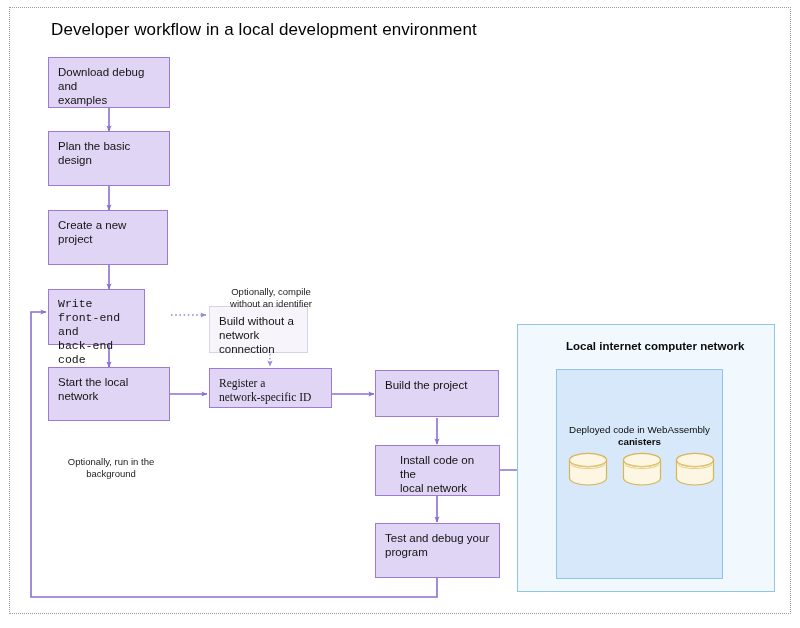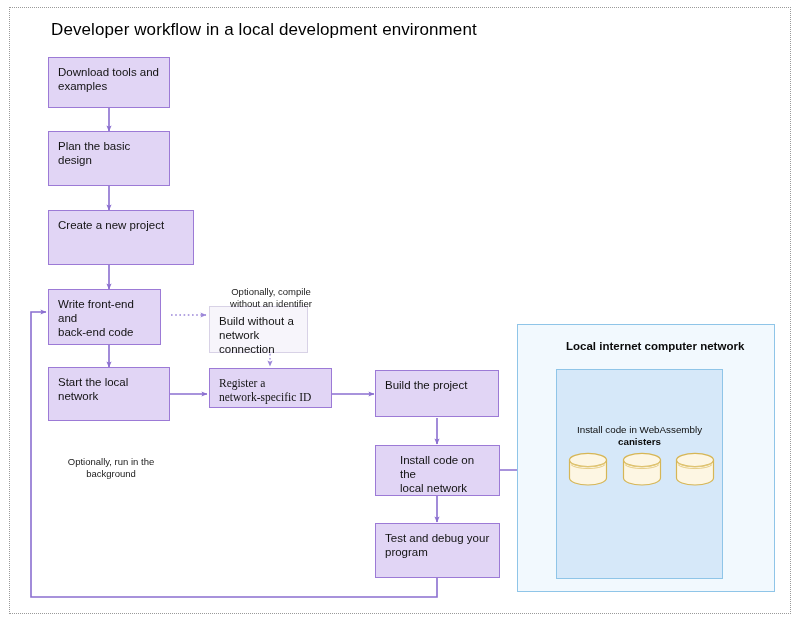--- a/index.html
+++ b/index.html
@@ -163,28 +163,28 @@
     </g>
 
     <g stroke="#9b86d8" stroke-width="1.3" stroke-dasharray="1.6 2.6" fill="none">
 
       <path d="M171,315 L206,315" marker-end="url(#ah-light)"></path>
 
       <path d="M270,337 L270,366" marker-end="url(#ah-light)"></path>
     </g>
   </svg>
 
-  <div class="node" style="left:48px;  top:57px;  width:122px; height:51px;">Download tools and
+  <div class="node" style="left:48px;  top:57px;  width:122px; height:51px;">Download debug and
 examples</div>
 
   <div class="node" style="left:48px;  top:131px; width:122px; height:55px;">Plan the basic design</div>
 
-  <div class="node" style="left:48px;  top:210px; width:146px; height:55px;">Create a new project</div>
-
-  <div class="node" style="left:48px;  top:289px; width:113px; height:56px;">Write front-end and
+  <div class="node" style="left:48px;  top:210px; width:120px; height:55px;">Create a new project</div>
+
+  <div class="node" style="left:48px;  top:289px; width:97px; height:56px;font-family:Liberation Mono, monospace;">Write front-end and
 back-end code</div>
 
   <div class="node ghost" style="left:209px; top:290px; width:99px; height:47px;margin-top:16px;">Build without a
 network connection</div>
 
   <div class="node" style="left:48px;  top:367px; width:122px; height:54px;">Start the local
 network</div>
 
   <div class="node" style="left:209px; top:368px; width:123px; height:40px;font-family:Liberation Serif, serif;">Register a
 network-specific ID</div>
@@ -203,21 +203,21 @@
   <div class="annot" style="left:46px;  top:428px; width:130px;">Optionally, run in the
 background</div>
 
   <div id="network-panel"></div>
 
   <div id="network-panel-title">Local internet computer network</div>
 
   <div id="canister-group"></div>
 
   <div id="canister-caption">
-    <span>Install code in WebAssembly</span><br>
+    <span>Deployed code in WebAssembly</span><br>
     <b>canisters</b>
   </div>
 
   <div class="canister" style="left:568px; top:452px;">
     <svg viewBox="0 0 40 34" width="40" height="34">
       <path d="M1.5,8 L1.5,26 A18.5,7 0 0 0 38.5,26 L38.5,8 Z" fill="#fdf6e3" stroke="#d6b656" stroke-width="1.2"></path>
       <ellipse cx="20" cy="8" rx="18.5" ry="6.6" fill="#fdf6e3" stroke="#d6b656" stroke-width="1.2"></ellipse>
       <path d="M2.6,10.6 A18,5.6 0 0 0 37.4,10.6" fill="none" stroke="#e3c97e" stroke-width="0.9"></path>
       <path d="M2.9,12.6 A17.6,5.2 0 0 0 37.1,12.6" fill="none" stroke="#e3c97e" stroke-width="0.9"></path>
     </svg>

